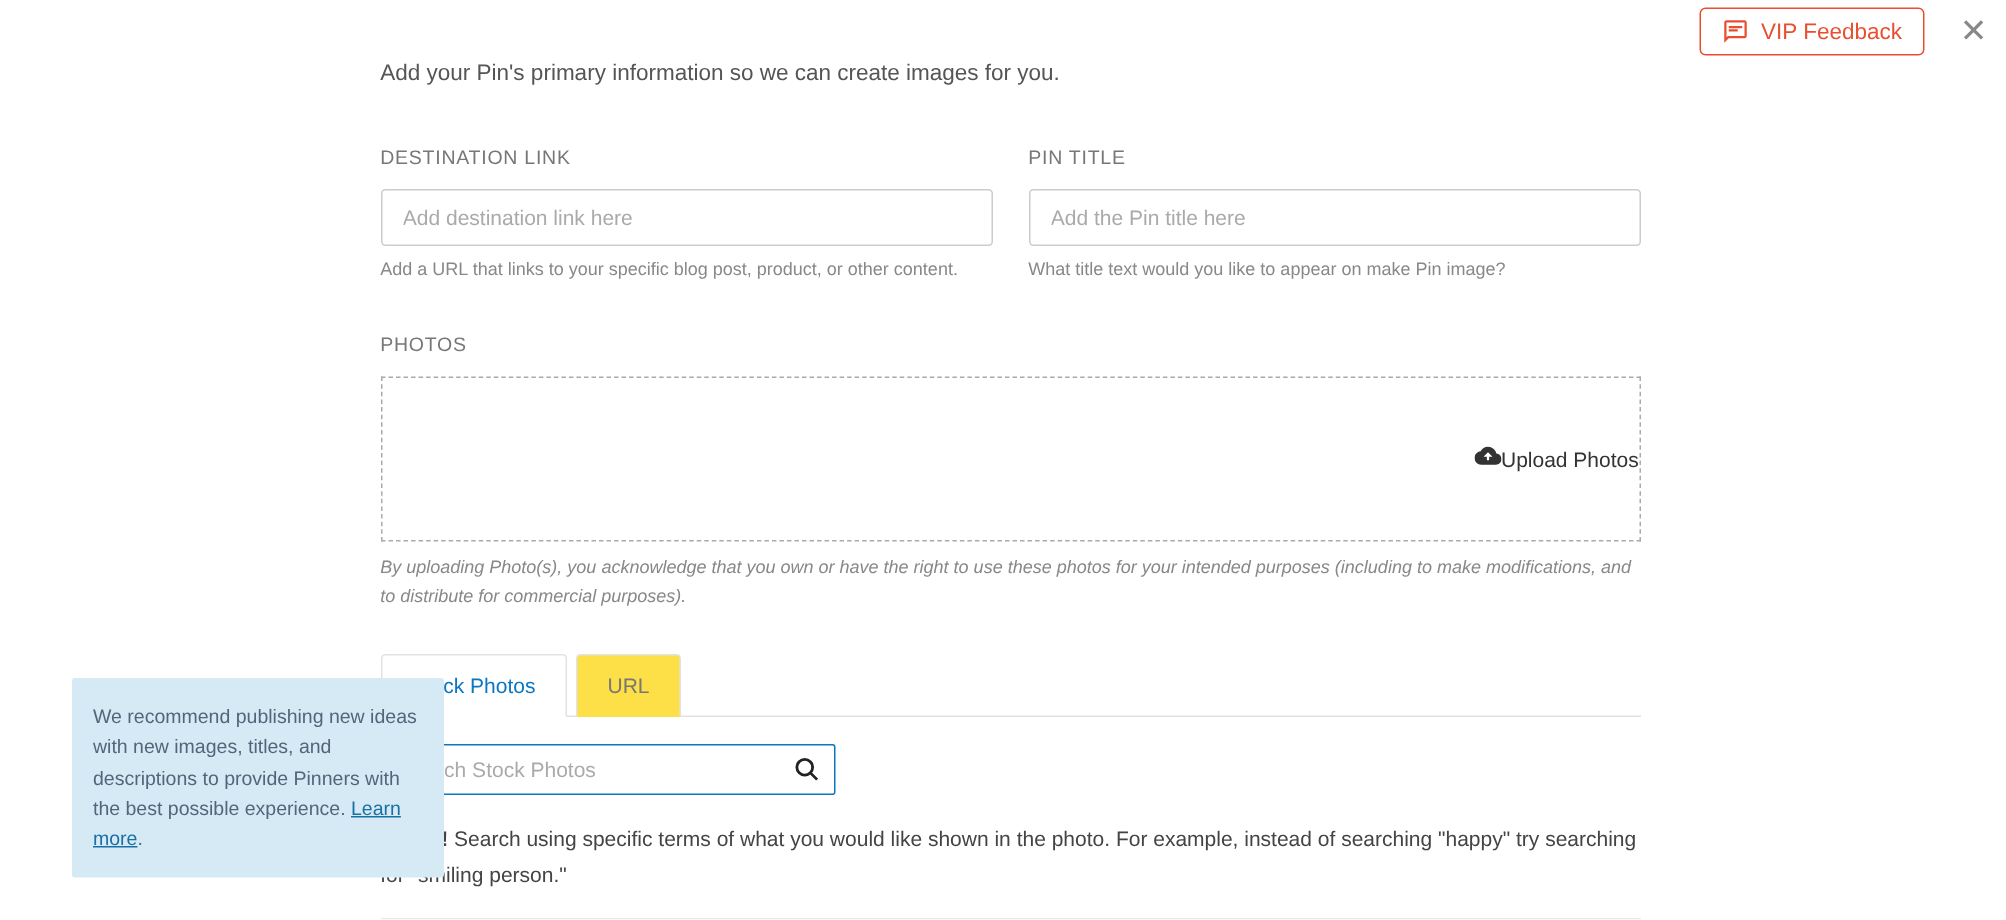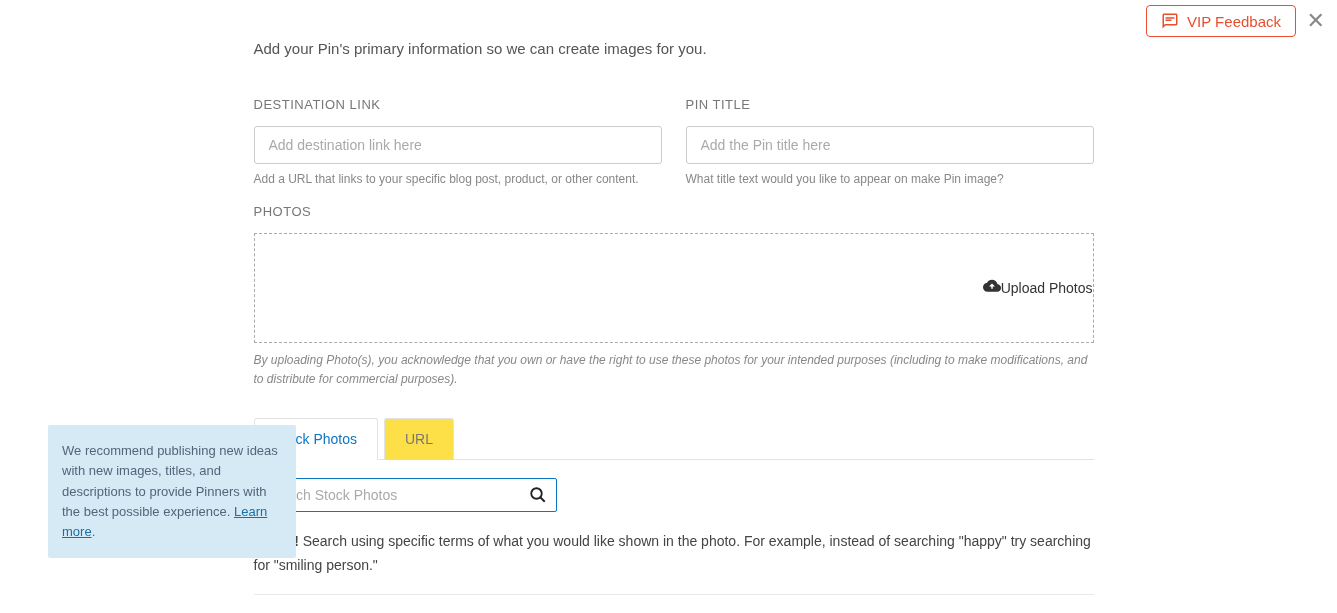--- a/index.html
+++ b/index.html
@@ -11,21 +11,21 @@
       font-family: Arial, Helvetica, sans-serif;
       background: #fff;
       color: #333;
       position: relative;
       width: 1337px;
       height: 613px;
     }
     .vip-feedback {
       position: absolute;
       top: 5px;
-      right: 41px;
+      right: 54px;
       border: 1px solid #e94f2e;
       border-radius: 4px;
       padding: 6px 14px;
       display: flex;
       align-items: center;
       gap: 8px;
       cursor: pointer;
       color: #e94f2e;
       font-size: 15px;
       background: #fff;
@@ -57,21 +57,21 @@
       margin-bottom: 18px;
     }
     .page-subtitle {
       font-size: 15px;
       color: #555;
       margin-bottom: 40px;
     }
     .form-row {
       display: flex;
       gap: 24px;
-      margin-bottom: 18px;
+      margin-bottom: 36px;
       justify-content: center;
     }
     .form-group {
       flex: 1;
     }
     .form-label {
       font-size: 13px;
       letter-spacing: 0.5px;
       color: #777;
       margin-bottom: 14px;
@@ -185,21 +185,21 @@
       height: 16px;
       vertical-align: -2px;
       margin-right: 4px;
     }
     .tip-text b {
       font-weight: bold;
     }
     .recommend-box {
       position: absolute;
       left: 48px;
-      bottom: 55px;
+      bottom: 28px;
       width: 248px;
       background: #d6eaf5;
       padding: 16px 14px;
       font-size: 13px;
       color: #53657a;
       line-height: 1.55;
       border-radius: 2px;
     }
     .recommend-box a {
       color: #1a6fa5;

